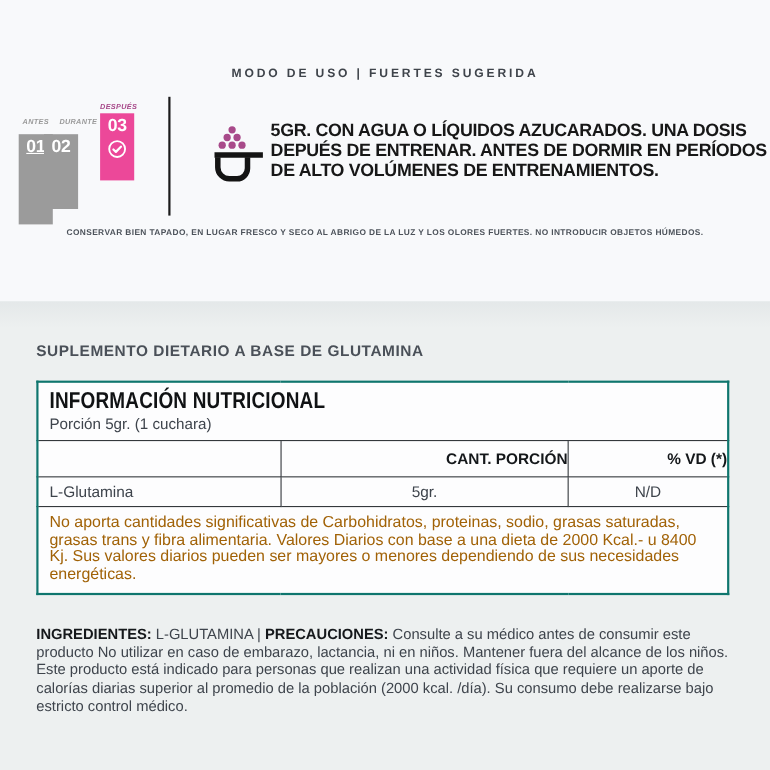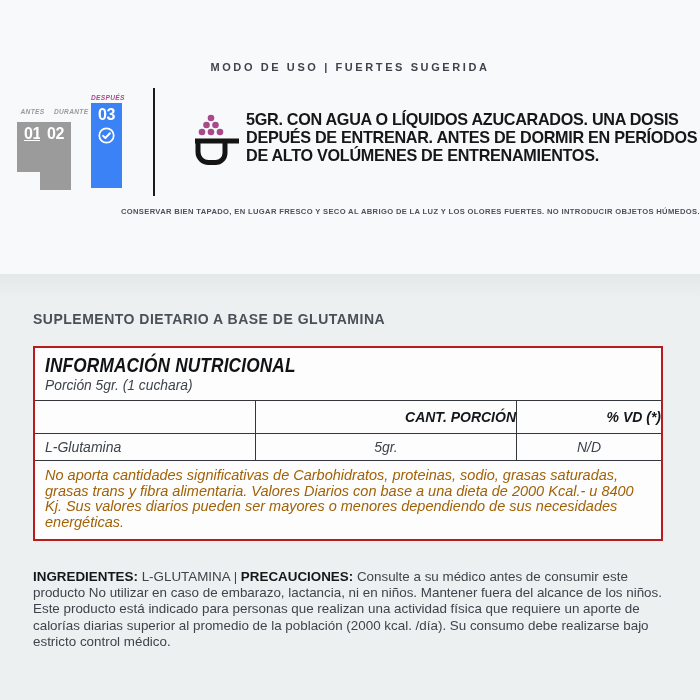--- a/index.html
+++ b/index.html
@@ -26,56 +26,56 @@
   }
   .step-label.l1 { left: 17px; top: 108px; }
   .step-label.l2 { left: 54px; top: 108px; }
   .step-label.l3 { left: 91px; top: 94px; color: #a84a8a; }
 
   .bar {
     position: absolute; width: 31px; background: #9b9b9b;
     text-align: center; color: #fff;
   }
   .bar .num { display: block; font-size: 16px; font-weight: bold; padding-top: 3px; letter-spacing: -0.3px; }
-  .bar.b1 { left: 17px; top: 122px; height: 50px; text-decoration: underline; }
+  .bar.b1 { left: 17px; top: 122px; height: 82px; text-decoration: underline; }
   .bar.b2 { left: 40px; top: 122px; height: 68px; }
-  .bar.b3 { left: 91px; top: 103px; height: 85px; background: #3b82f6; }
+  .bar.b3 { left: 91px; top: 103px; height: 61px; background: #ec4899; }
   .bar .check-wrap { display: block; margin-top: 2px; }
 
   .vline { position: absolute; left: 153px; top: 88px; width: 2px; height: 108px; background: #1b1b1b; }
 
   .scoop { position: absolute; left: 190px; top: 111px; }
 
   .dosage {
     position: absolute; left: 246px; top: 110px; width: 462px;
     font-size: 16.2px; line-height: 18px; font-weight: bold;
     letter-spacing: -0.3px; color: #171717;
   }
 
   .storage {
     position: absolute; top: 207px; left: 0; width: 700px;
-    text-align: right; font-size: 7.6px; letter-spacing: 0.35px;
+    text-align: center; font-size: 7.6px; letter-spacing: 0.35px;
     color: #4c525a; font-weight: bold;
   }
 
   
   .lower-bg { position: absolute; top: 274px; left: 0; width: 700px; height: 426px; background: #edf0f0; }
   .band { position: absolute; top: 274px; left: 0; width: 700px; height: 24px;
           background: linear-gradient(#e4e8e9, #edf0f0); }
 
   .subtitle {
     position: absolute; left: 33px; top: 311px;
     font-size: 14px; letter-spacing: 0.5px; color: #4a5058; font-weight: bold;
   }
 
   
   .nutri { position: absolute; left: 33px; top: 346px; width: 630px;
            border-collapse: collapse; background: #fdfdfe; }
   .nutri td, .nutri th { border: 1.6px solid #34383c; }
-  .nutri { border: 2px solid #b91c1c; font-style: italic; }
+  .nutri { border: 2px solid #0f766e; }
   .title-cell { padding: 5px 10px 7px 10px; }
   .nutri-title {
     display: inline-block; font-size: 21px; font-weight: bold; color: #101214;
     transform: scaleX(0.82); transform-origin: left center; white-space: nowrap;
     letter-spacing: 0.2px;
   }
   .serving { font-size: 13.8px; color: #3e444c; margin-top: 1px; }
 
   .nutri th.colhead { font-size: 14px; font-weight: bold; color: #14171a; height: 33px; text-align: right; }
   .nutri td.cell { font-size: 14px; color: #3e444c; height: 27px; text-align: center; }

